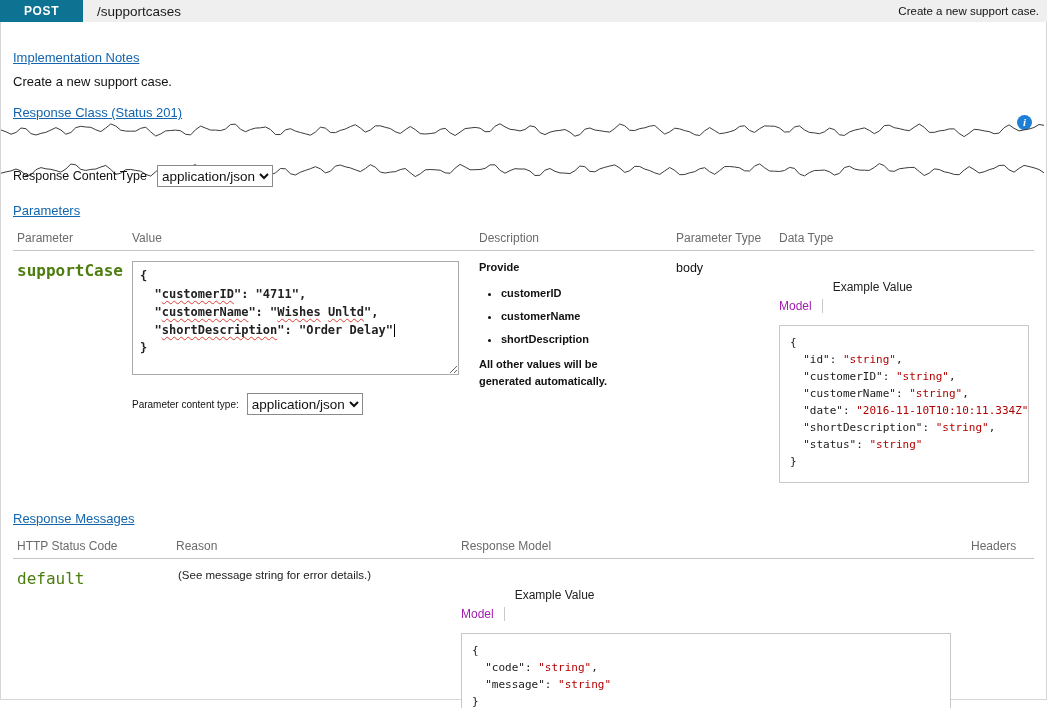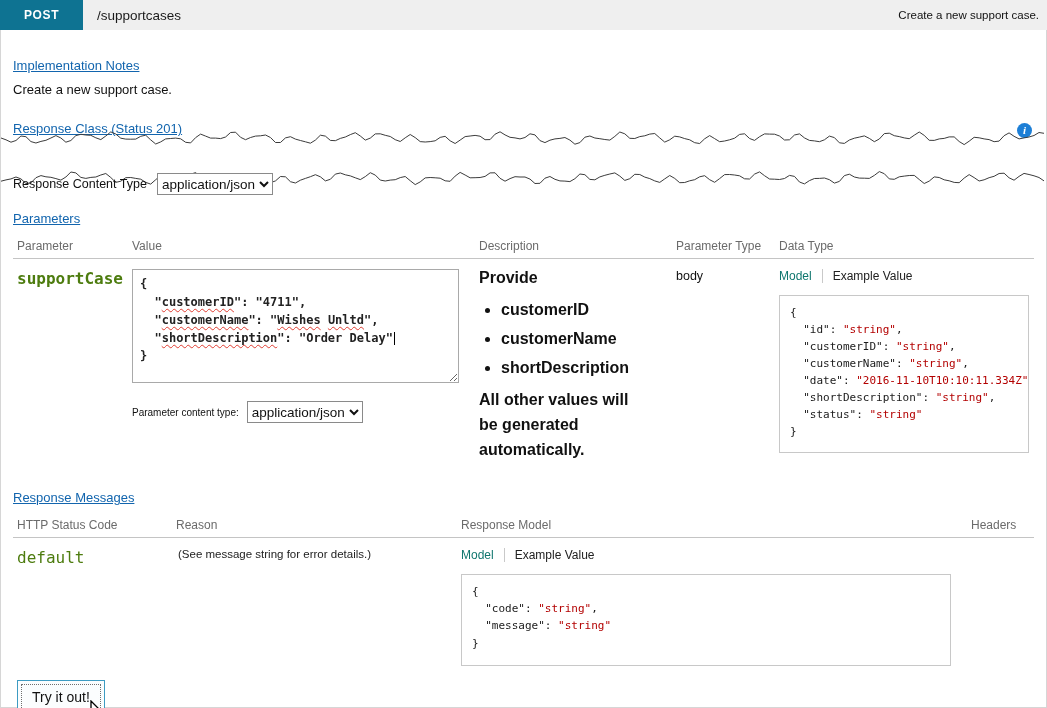--- a/index.html
+++ b/index.html
@@ -3,21 +3,21 @@
 <meta charset="utf-8">
 <style>
   * { box-sizing: border-box; }
   html,body { margin:0; padding:0; }
   body {
     width:1047px; height:708px; overflow:hidden; background:#fff;
     font-family:"Liberation Sans", sans-serif; color:#222; cursor:default;
   }
   
   .topbar {
-    height:30px; background:var(--topbar_bg,#efefef);
+    height:22px; background:var(--topbar_bg,#efefef);
     display:flex; align-items:center;
   }
   .method-badge {
     background:var(--badge,#0e7392); color:#fff; font-weight:bold;
     font-size:12px; letter-spacing:.6px; height:100%; padding:0 24px;
     display:flex; align-items:center; cursor:pointer;
   }
   .endpoint-path { margin-left:14px; font-size:13.5px; font-weight:normal; color:#1b1b1b; cursor:pointer; }
   .endpoint-summary { margin-left:auto; margin-right:8px; font-size:11.5px; color:#111; }
   
@@ -25,21 +25,21 @@
     border:1px solid #d6d6d6; border-top:none; height:678px; position:relative;
     background:#fff;
   }
   .section-link {
     color:var(--link,#1265ae); text-decoration:underline; font-size:13px; cursor:pointer; display:inline-block;
   }
   .notes { padding:26px 12px 0 12px; }
   .notes-text { margin-top:8px; font-size:13px; color:#111; }
   
   .torn-zone { position:relative; height:112px; }
-  .torn-heading { position:absolute; left:12px; top:24px;text-align:right; }
+  .torn-heading { position:absolute; left:12px; top:16px;text-align:right; }
   .info-icon {
     position:absolute; right:14px; top:26px; width:15px; height:15px; border-radius:50%;
     background:#1d7fd6; color:#fff; font-family:"Liberation Serif", serif; font-style:italic;
     font-weight:bold; font-size:11px; text-align:center; line-height:15px; cursor:pointer;
   }
   svg.tear { position:absolute; left:0; width:100%; height:18px; pointer-events:none; }
   svg.tear.t1 { top:32px; }
   svg.tear.t2 { top:72px; }
   svg.tear polyline { fill:none; stroke:#3a3a3a; stroke-width:1; }
   .rct-row { position:absolute; left:12px; top:76px; display:flex; align-items:center; gap:10px; }
@@ -65,28 +65,28 @@
   .editor {
     width:327px; height:114px; border:1px solid #a9a9a9; background:#fff;
     font-family:"DejaVu Sans Mono", monospace; font-size:12px; font-weight:bold; line-height:1.5;
     padding:5px 7px; white-space:pre; overflow:auto; resize:both; cursor:text;
   }
   .editor .sp { text-decoration:underline wavy #e03c31 1px; text-decoration-skip-ink:none; text-underline-offset:2px; }
   .editor .caret { display:inline-block; width:1px; height:13px; background:#000; vertical-align:text-bottom; margin-left:1px; }
   .pct-row { margin-top:18px; display:flex; align-items:center; gap:8px; }
   .pct-label { font-size:10px; color:#111; }
   
-  .desc { font-size:16px; font-weight:bold; color:#111; padding-right:30px; }
+  .desc { font-size:11px; font-weight:bold; color:#111; padding-right:30px; }
   .desc ul { margin:14px 0 10px 0; padding-left:22px; }
   .desc li { margin-bottom:11px; }
   .desc .note { line-height:1.55; width:170px; }
   .ptype { font-size:12.5px; color:#111; }
   
   .tabs { font-size:12px; display:flex; align-items:center; }
-  .tabs .tab-inactive { color:#0f766e; padding-right:10px; border-right:1px solid #c9c9c9; cursor:pointer; }
+  .tabs .tab-inactive { color:#a21caf; padding-right:10px; border-right:1px solid #c9c9c9; cursor:pointer;margin-top:38px; }
   .tabs .tab-active { color:#222; padding-left:10px; cursor:pointer; }
   .code-box {
     border:1px solid #c8c8c8; background:#fff; margin-top:12px;
     font-family:"DejaVu Sans Mono", monospace; font-size:11px; line-height:1.55;
     padding:8px 10px; white-space:pre; overflow:auto; color:#1a1a1a;
   }
   .code-box .jv { color:var(--code_value,#b30000); }
   .code-example { width:250px; height:158px; }
   .code-response { width:490px; height:92px; }
   

